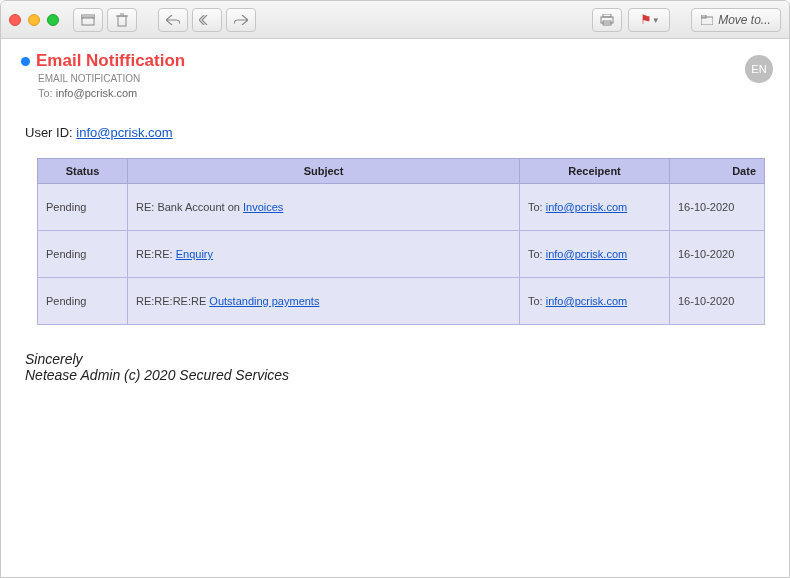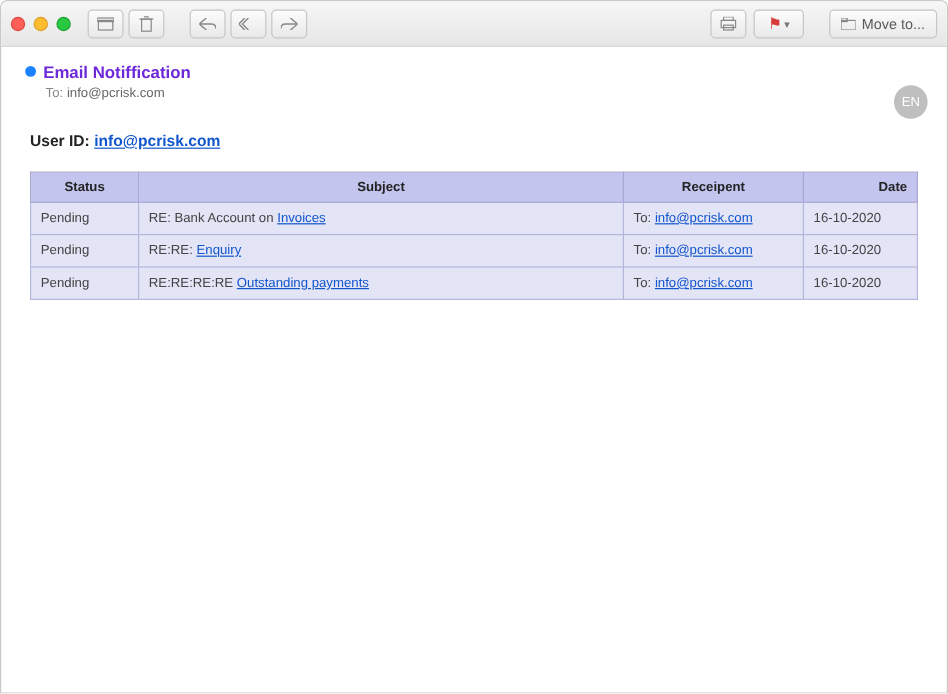--- a/index.html
+++ b/index.html
@@ -8,37 +8,37 @@
 .titlebar { height:38px; background:linear-gradient(#f6f6f6,#e6e6e6); border-bottom:1px solid #cfcfcf; display:flex; align-items:center; padding:0 8px; gap:6px; }
 .traffic { display:flex; gap:7px; margin-right:8px;}
 .dot { width:12px; height:12px; border-radius:50%; }
 .red{background:#ff5f57;border:1px solid #e1483f;} .yel{background:#febc2e;border:1px solid #dca024;} .grn{background:#28c840;border:1px solid #1ba232;}
 .tb-btn { width:30px; height:24px; border:1px solid #c6c6c6; background:linear-gradient(#fcfcfc,#e9e9e9); border-radius:4px; display:flex; align-items:center; justify-content:center; color:#6a6a6a; font-size:12px; }
 .tb-group{display:flex;gap:4px;}
 .tb-sep{width:1px;height:20px;background:transparent;margin:0 4px;}
 .spacer{flex:1;}
 .flag-btn{width:42px;display:flex;align-items:center;justify-content:center;gap:2px;}
 .flag{color:#d63a3a;font-size:13px;}
-.move-btn{width:90px;font-size:12px;color:#5a5a5a;display:flex;align-items:center;justify-content:center;gap:5px;}
+.move-btn{width:90px;font-size:12px;color:#5a5a5a;display:flex;align-items:center;justify-content:center;gap:5px;font-style:italic;}
 .header-block{padding:12px 20px 8px 20px;position:relative;}
 .bluedot{display:inline-block;width:9px;height:9px;background:#1a82ff;border-radius:50%;margin-right:6px;vertical-align:middle;}
-.sender{font-size:14px;font-weight:600;color:#6d28d9;display:inline-block;vertical-align:middle;}
+.sender{font-size:17px;font-weight:600;color:#ef4444;display:inline-block;vertical-align:middle;}
 .datetime{position:absolute;right:54px;top:14px;color:#a4a4a4;font-size:11px;}
-.avatar{position:absolute;right:16px;top:32px;width:28px;height:28px;border-radius:50%;background:#bfbfbf;color:#fff;font-size:11px;display:flex;align-items:center;justify-content:center;}
+.avatar{position:absolute;right:16px;top:16px;width:28px;height:28px;border-radius:50%;background:#bfbfbf;color:#fff;font-size:11px;display:flex;align-items:center;justify-content:center;}
 .subsender{font-size:10px;color:#888;margin-top:2px;margin-left:17px;}
 .toline{font-size:11px;color:#666;margin-top:3px;margin-left:17px;}
 .toline .lbl{color:#888;}
 .body-wrap{padding:18px 24px 0 24px;font-size:13px;color:#222;}
 .body-wrap p{margin-bottom:2px;}
 .body-wrap a{color:#1155cc;text-decoration:underline;}
-.bold{font-weight:700;}
-.table-wrap{margin-top:18px;}
+.bold{font-weight:400;}
+.table-wrap{margin-top:18px;margin-left:12px;}
 table.msg{width:100%;border-collapse:collapse;font-size:11px;}
 table.msg th{background:#c3c5ef;border:1px solid #a7a8d3;padding:6px 8px;font-weight:700;color:#222;}
-table.msg td{background:#e3e4f6;border:1px solid #b4b6dd;padding:7px 8px;color:#444;}
+table.msg td{background:#e3e4f6;border:1px solid #b4b6dd;padding:17px 8px;color:#444;}
 table.msg td a{color:#1155cc;text-decoration:underline;}
 .col-status{width:90px;}
 .col-date{width:95px;text-align:right;}
 .col-recip{width:150px;}
 .redeem{margin-top:0;background:#3a62c4;color:#fff;border:none;padding:10px 14px;font-size:11px;font-weight:700;letter-spacing:.3px;cursor:pointer;}
 .sig{margin-top:26px;font-style:italic;font-size:14px;color:#222;}
 .sig .line2{font-style:italic;}
 
 </style>
 </head>
@@ -102,20 +102,21 @@
       <svg width="12" height="10" viewBox="0 0 12 10">
           <rect x="0" y="2" width="12" height="8" fill="none" stroke="#888"></rect>
           <rect x="0" y="0" width="5" height="3" fill="none" stroke="#888"></rect>
         </svg>
       <span>Move to...</span>
     </div>
   </div>
 
   <div class="header-block">
     <span class="bluedot"></span><span class="sender">Email Notiffication</span>
+    <div class="subsender">EMAIL NOTIFICATION</div>
     <div class="toline">
       <span class="lbl">To:</span>
       <span>info@pcrisk.com</span>
     </div>
     <div class="avatar">EN</div>
   </div>
 
   <div class="body-wrap">
     <p>
       <span class="bold">User ID: </span><a href="#" class="bold">info@pcrisk.com</a>
@@ -147,15 +148,19 @@
           <tr>
             <td>Pending</td>
             <td><span>RE:RE:RE:RE </span><a href="#">Outstanding payments</a></td>
             <td><span>To: </span><a href="#">info@pcrisk.com</a></td>
             <td>16-10-2020</td>
           </tr>
         </tbody>
       </table>
     </div>
 
+    <div class="sig">
+      <div>Sincerely</div>
+      <div class="line2">Netease Admin (c) 2020 Secured Services</div>
+    </div>
   </div>
 
 </div>
 
 </body></html>

